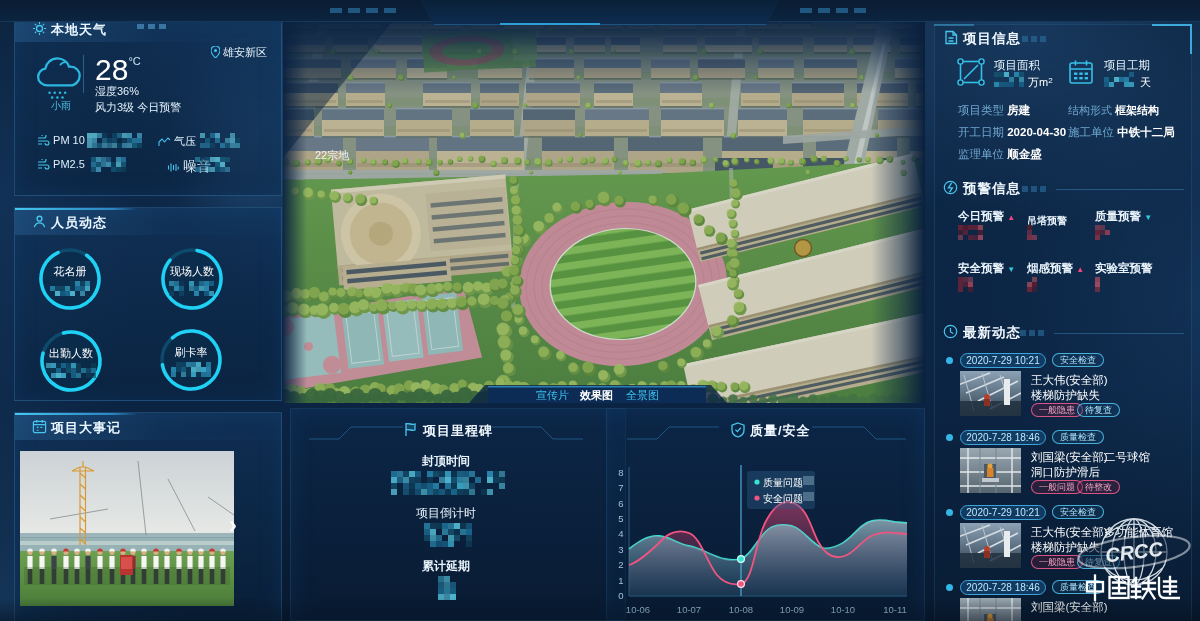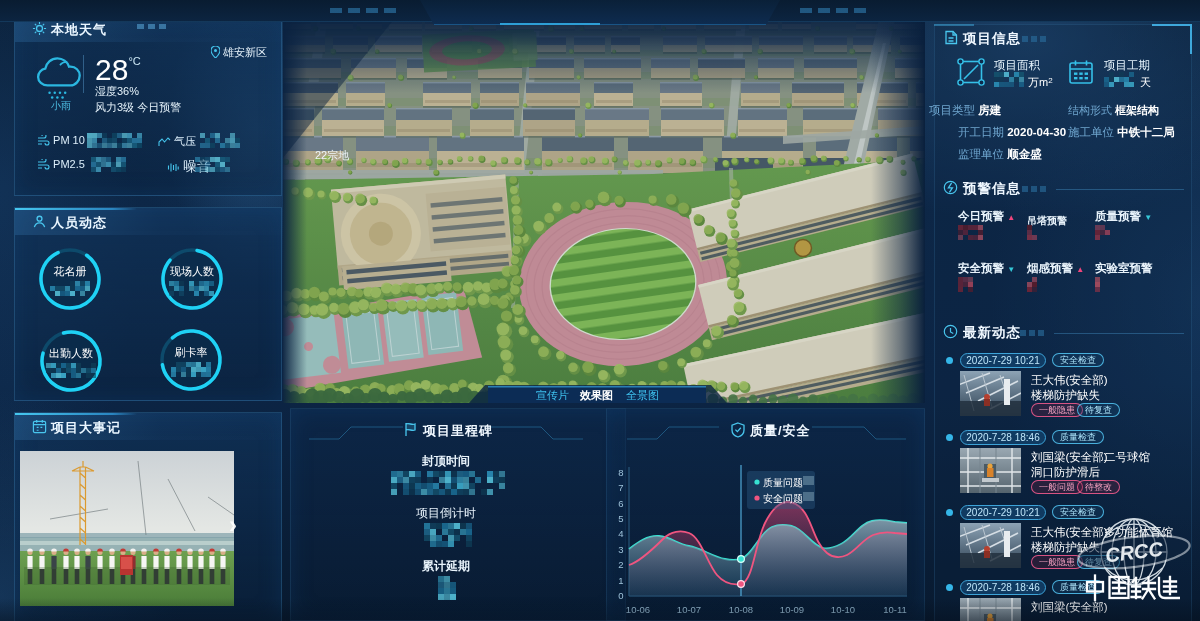--- a/index.html
+++ b/index.html
@@ -1987,21 +1987,21 @@
       <rect x="5" y="5" width="5" height="5" fill="#0f3c55" opacity="0.58"></rect>
       <rect x="10" y="5" width="5" height="5" fill="#57c4dc" opacity="0.85"></rect>
       <rect x="15" y="5" width="5" height="5" fill="#2b90b8" opacity="0.63"></rect>
       <rect x="20" y="5" width="5" height="5" fill="#2b90b8" opacity="0.80"></rect>
       <rect x="0" y="10" width="5" height="5" fill="#1b6e96" opacity="0.63"></rect>
       <rect x="5" y="10" width="5" height="5" fill="#3fb3d4" opacity="0.79"></rect>
       <rect x="20" y="10" width="5" height="5" fill="#3fb3d4" opacity="0.75"></rect>
       <rect x="25" y="10" width="5" height="5" fill="#3fb3d4" opacity="0.78"></rect>
     </svg>
     <div style="position:absolute;left:1140px;top:75px;font-size:11px;color:#fff">天</div>
-    <div style="position:absolute;left:929px;top:103px;font-size:11.5px"><span class="lbl">项目类型</span> <span class="val" style="font-weight:bold">房建</span></div>
+    <div style="position:absolute;left:958px;top:103px;font-size:11.5px"><span class="lbl">项目类型</span> <span class="val" style="font-weight:bold">房建</span></div>
     <div style="position:absolute;left:1068px;top:103px;font-size:11px"><span class="lbl">结构形式</span> <span class="val" style="font-weight:bold">框架结构</span></div>
     <div style="position:absolute;left:958px;top:125px;font-size:11.5px"><span class="lbl">开工日期</span> <span class="val" style="font-weight:bold">2020-04-30</span></div>
     <div style="position:absolute;left:1068px;top:125px;font-size:11.5px"><span class="lbl">施工单位</span> <span class="val" style="font-weight:bold">中铁十二局</span></div>
     <div style="position:absolute;left:958px;top:147px;font-size:11.5px"><span class="lbl">监理单位</span> <span class="val" style="font-weight:bold">顺金盛</span></div>
 
 <svg style="position:absolute;left:943px;top:180px" width="15" height="15" viewBox="0 0 15 15">
       <g fill="none" stroke="#49c6ee" stroke-width="1.2">
         <circle cx="7.5" cy="7.5" r="6.2"></circle>
         <path d="M8.6 2.8 L5.4 7.8 h4 L6.4 12.4" stroke-width="1.3"></path>
       </g>

